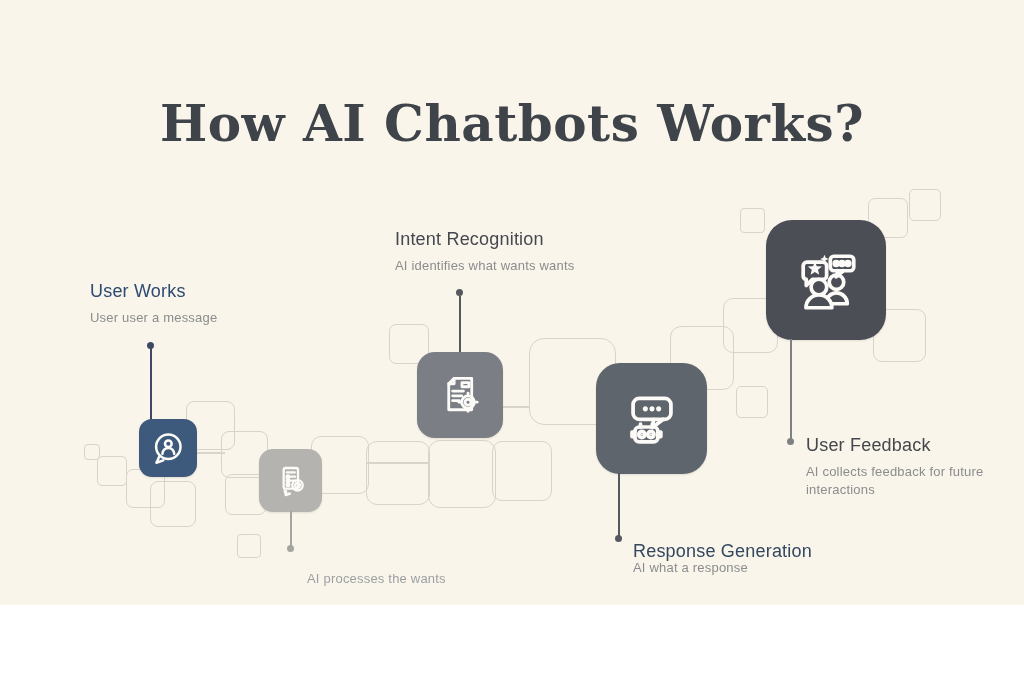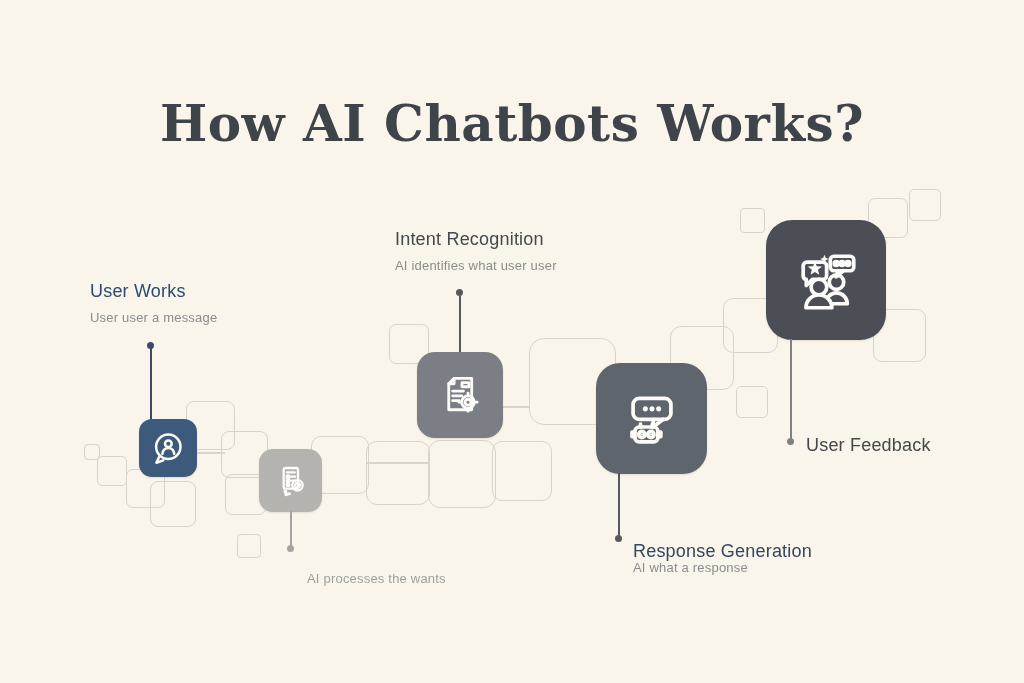--- a/index.html
+++ b/index.html
@@ -1,17 +1,17 @@
 <!DOCTYPE html>
 <html><head>
 <meta charset="utf-8">
 <style>
   html,body{margin:0;padding:0;}
   .canvas{
-    position:relative;width:1024px;height:683px;overflow:hidden;
+    position:relative;width:1024px;height:605px;overflow:hidden;
     background:#f9f5ea;font-family:"Liberation Sans",sans-serif;
   }
   .title{
     position:absolute;left:0;top:94px;width:100%;text-align:center;
     font-family:"DejaVu Serif","Liberation Serif",serif;font-weight:700;
     font-size:50px;color:#3f434a;letter-spacing:.5px;
   }
   
   #decor{position:absolute;inset:0;z-index:1;}
   .decor-square{position:absolute;border:1.5px solid #d9d4c9;background:transparent;}
@@ -120,21 +120,21 @@
         <path d="M11.2 19.6 l-2.4 0.9 l0.3 -2.4"></path>
       </svg>
     </div>
     <div class="vline"></div>
     <div class="dot"></div>
     <div class="desc">AI processes the wants</div>
   </div>
 
   <div class="step s3">
     <div class="label">Intent Recognition</div>
-    <div class="desc">AI identifies what user user</div>
+    <div class="desc">AI identifies what wants wants</div>
     <div class="dot"></div>
     <div class="vline"></div>
     <div class="tile">
       <svg width="52" height="52" viewBox="0 0 24 24" fill="none" stroke="#fcfbf8" stroke-width="1.3" stroke-linecap="round" stroke-linejoin="round">
         <path d="M9.3 4.3 H17.4 V18.8 H6.8 V6.8 Z"></path>
         <path d="M9.3 4.3 V6.8 H6.8"></path>
         <rect x="12.9" y="6.3" width="3.2" height="1.9"></rect>
         <path d="M8.6 10.2 h5"></path>
         <path d="M8.6 12.4 h4.2"></path>
         <path d="M8.6 14.6 h3.1"></path>
@@ -186,15 +186,16 @@
         <path d="M15.9 9 L15.3 11 L17.6 9"></path>
         <circle cx="15.4" cy="12.7" r="2.35"></circle>
         <path d="M11.9 19.7 a3.5 3.5 0 0 1 7 0 Z"></path>
         <circle cx="9.7" cy="14.3" r="2.55" fill="#4b4e55"></circle>
         <path d="M5.5 21 a4.2 4.2 0 0 1 8.4 0 Z" fill="#4b4e55"></path>
       </svg>
     </div>
     <div class="vline"></div>
     <div class="dot"></div>
     <div class="label">User Feedback</div>
+    <div class="desc">AI collects feedback for future interactions</div>
   </div>
 
 </div>
 
 </body></html>

